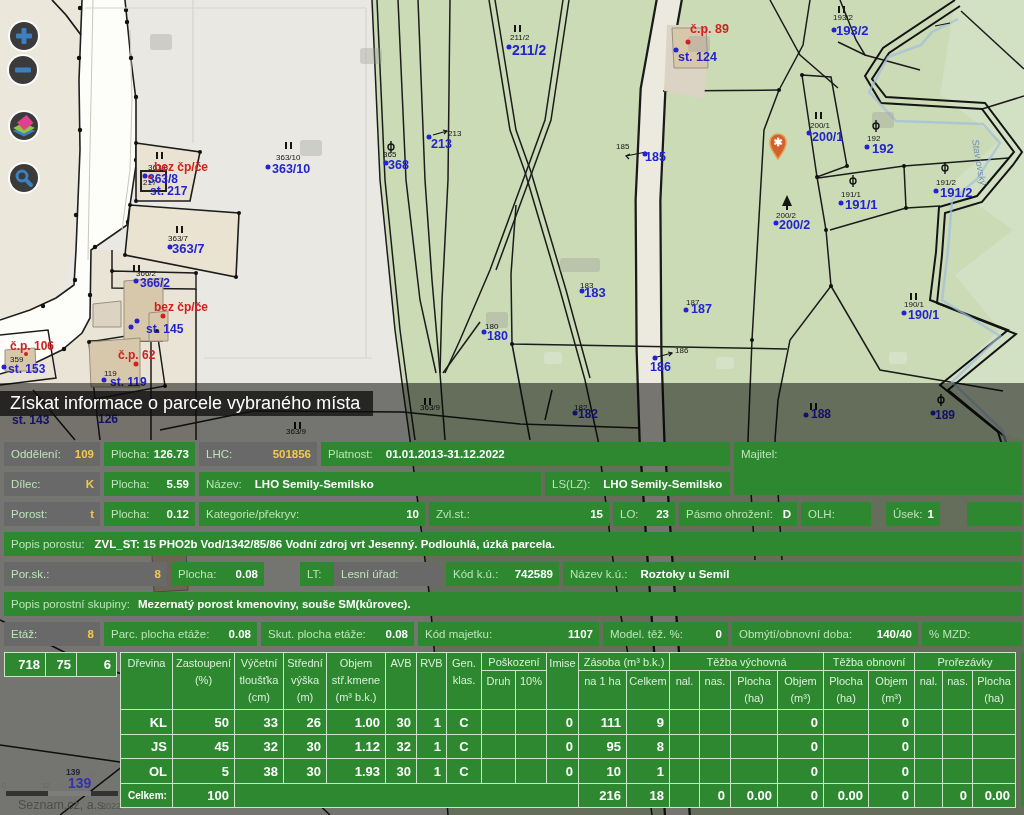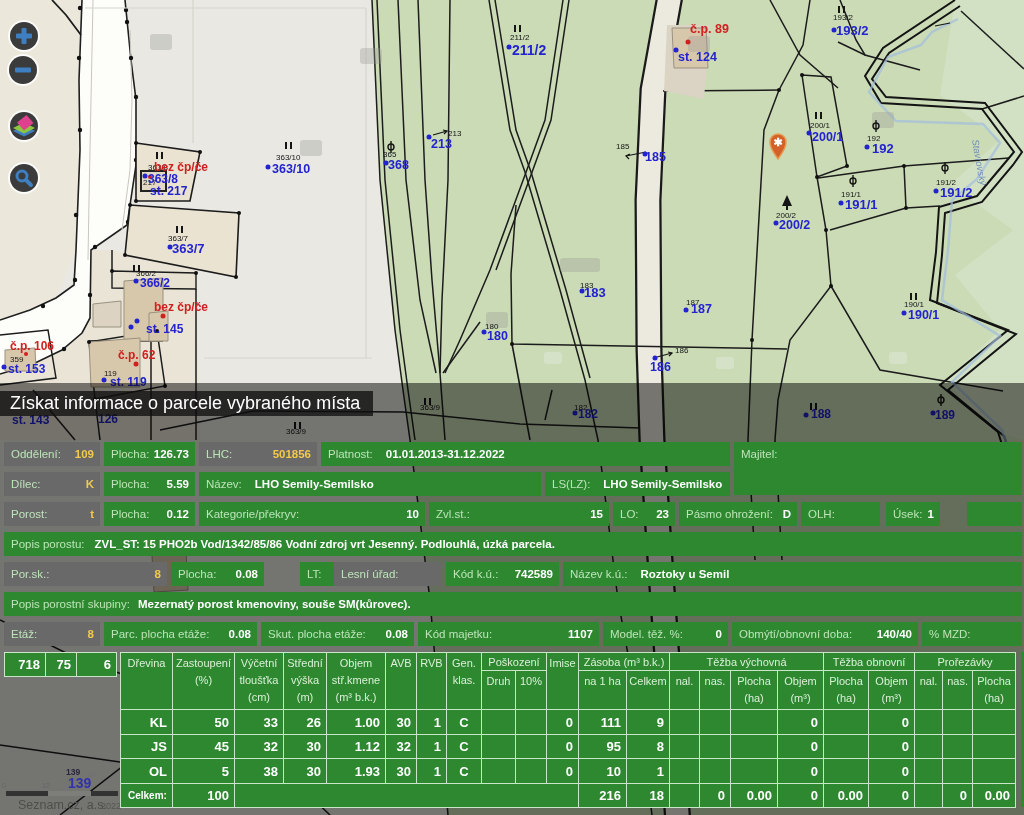--- a/index.html
+++ b/index.html
@@ -387,21 +387,21 @@
 <div class="bx" style="left:104px;top:472px;width:91px;"><span class="lb">Plocha:</span><b class="vr">5.59</b></div>
 <div class="bx" style="left:199px;top:472px;width:342px;"><span class="lb">Název:</span><span class="vl">LHO Semily-Semilsko</span></div>
 <div class="bx" style="left:545px;top:472px;width:185px;"><span class="lb">LS(LZ):</span><span class="vl">LHO Semily-Semilsko</span></div>
 
 <div class="bx gx" style="left:4px;top:502px;width:96px;"><span class="lb">Porost:</span><b class="vr vy">t</b></div>
 <div class="bx" style="left:104px;top:502px;width:91px;"><span class="lb">Plocha:</span><b class="vr">0.12</b></div>
 <div class="bx" style="left:199px;top:502px;width:226px;"><span class="lb">Kategorie/překryv:</span><b class="vr">10</b></div>
 <div class="bx" style="left:429px;top:502px;width:180px;"><span class="lb">Zvl.st.:</span><b class="vr">15</b></div>
 <div class="bx" style="left:613px;top:502px;width:62px;"><span class="lb">LO:</span><b class="vr">23</b></div>
 <div class="bx" style="left:679px;top:502px;width:118px;"><span class="lb">Pásmo ohrožení:</span><b class="vr">D</b></div>
-<div class="bx" style="left:801px;top:502px;width:79px;"><span class="lb">OLH:</span></div>
+<div class="bx" style="left:801px;top:502px;width:70px;"><span class="lb">OLH:</span></div>
 <div class="bx" style="left:886px;top:502px;width:54px;"><span class="lb">Úsek:</span><b class="vr">1</b></div>
 <div class="bx" style="left:967px;top:502px;width:55px;"></div>
 
 <div class="bx" style="left:4px;top:532px;width:1018px;"><span class="lb">Popis porostu:</span><span class="vl" style="padding-left:10px;">ZVL_ST: 15 PHO2b Vod/1342/85/86 Vodní zdroj vrt Jesenný. Podlouhlá, úzká parcela.</span></div>
 
 <div class="bx gx" style="left:4px;top:562px;width:163px;"><span class="lb">Por.sk.:</span><b class="vr vy">8</b></div>
 <div class="bx" style="left:171px;top:562px;width:93px;"><span class="lb">Plocha:</span><b class="vr">0.08</b></div>
 <div class="bx" style="left:268px;top:562px;width:62px;margin-left:32px;"><span class="lb">LT:</span><b class="vr">5K1</b></div>
 <div class="bx gx" style="left:334px;top:562px;width:108px;"><span class="lb">Lesní úřad:</span></div>
 <div class="bx" style="left:446px;top:562px;width:113px;"><span class="lb">Kód k.ú.:</span><b class="vr">742589</b></div>

